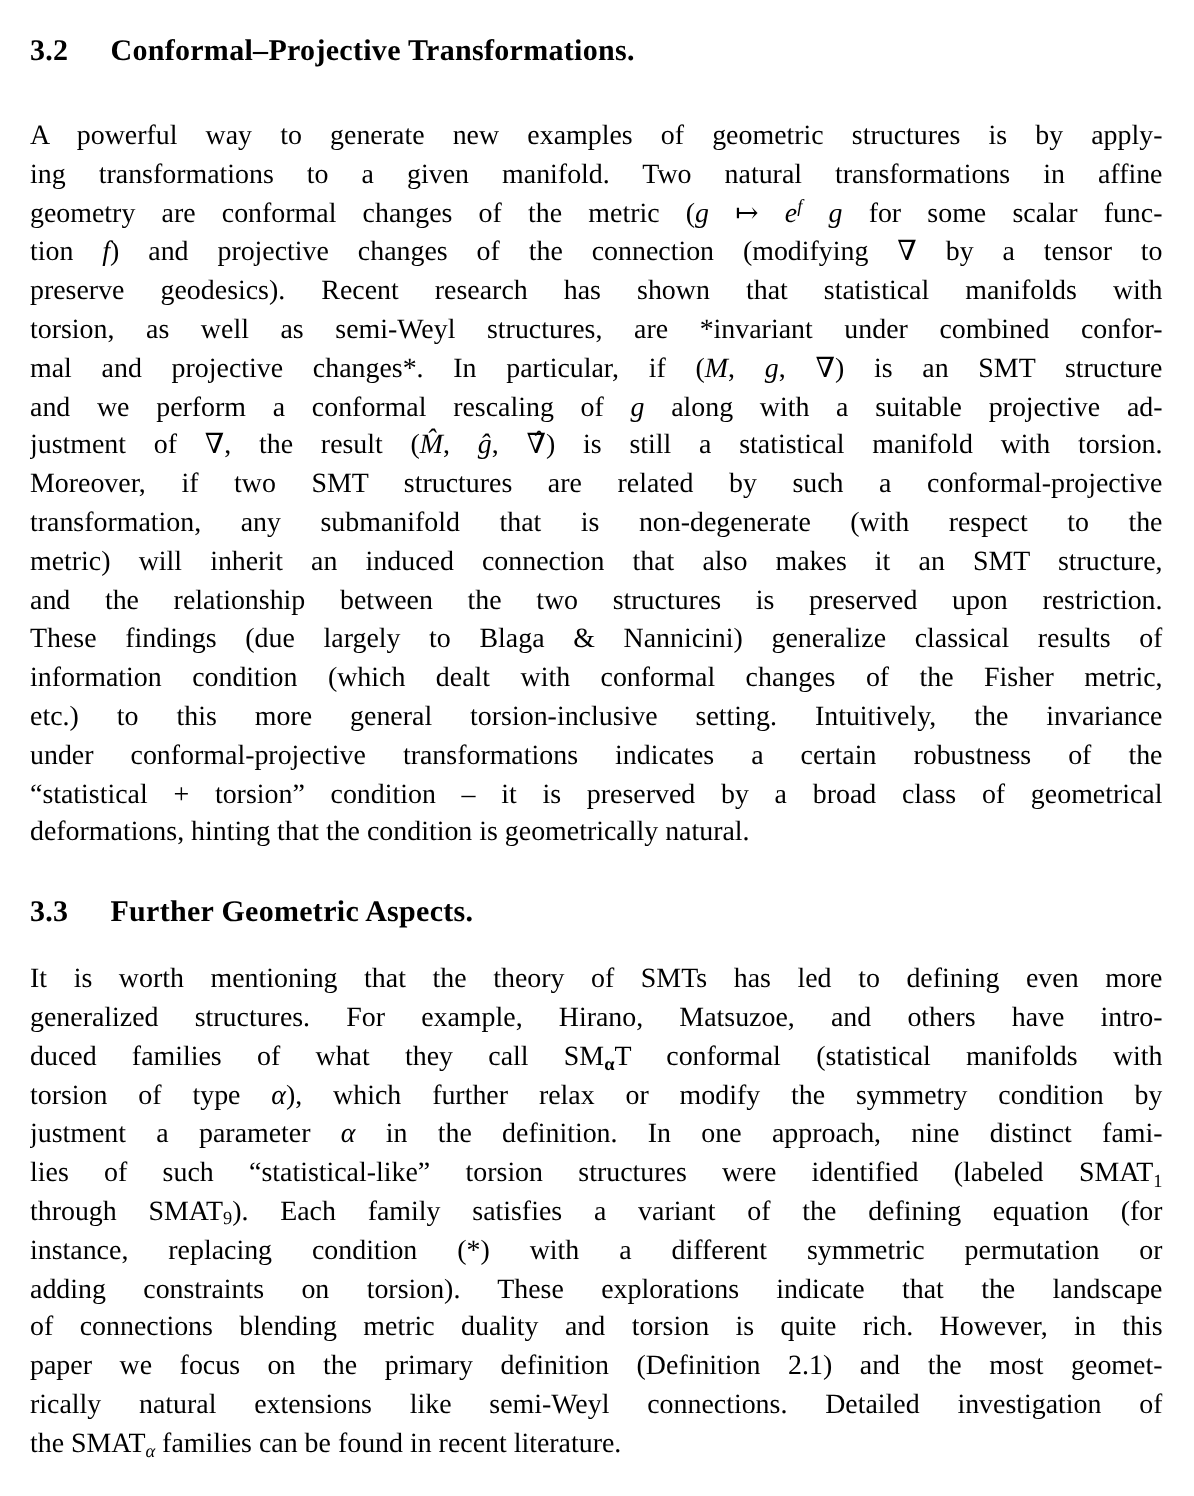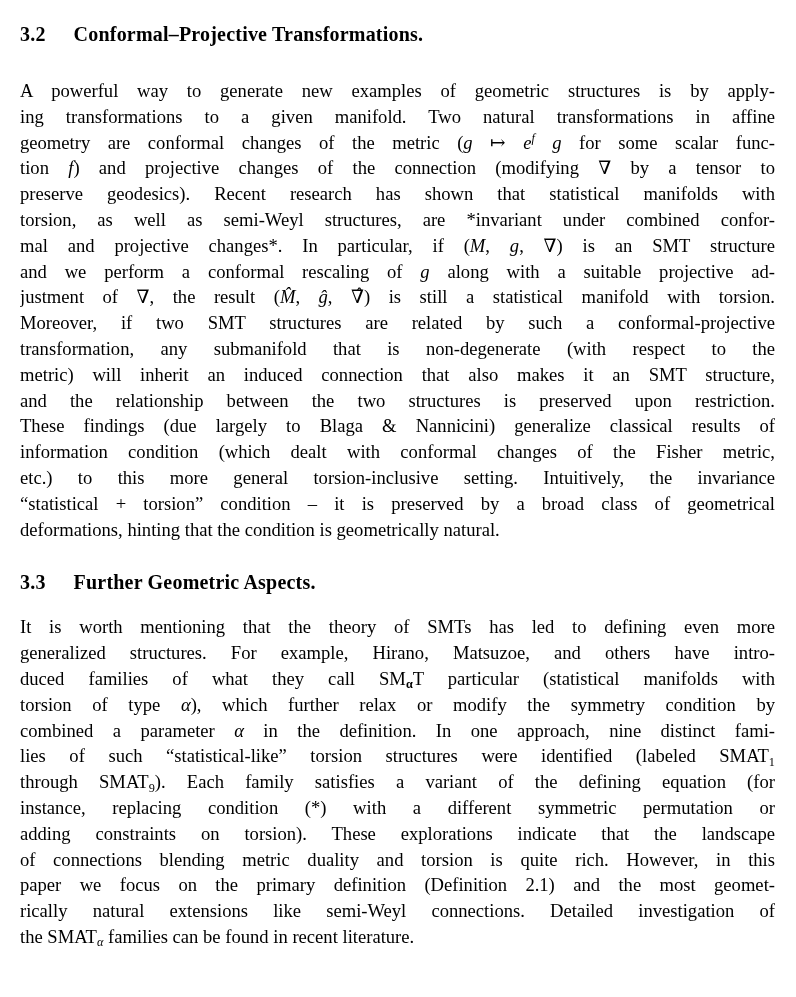--- a/index.html
+++ b/index.html
@@ -58,34 +58,35 @@
     <div class="line"><span class="seg-n">mal and projective changes*. In particular, if (</span><span class="seg-i">M</span><span class="seg-n">, </span><span class="seg-i">g</span><span class="seg-n">, ∇) is an SMT structure</span></div>
     <div class="line"><span class="seg-n">and we perform a conformal rescaling of </span><span class="seg-i">g</span><span class="seg-n"> along with a suitable projective ad-</span></div>
     <div class="line"><span class="seg-n">justment of ∇, the result (</span><span class="seg-i">M̂</span><span class="seg-n">, </span><span class="seg-i">ĝ</span><span class="seg-n">, ∇̂) is </span><span class="seg-b">still</span><span class="seg-n"> a statistical manifold with torsion.</span></div>
     <div class="line"><span class="seg-n">Moreover, if two SMT structures are related by such a conformal-projective</span></div>
     <div class="line"><span class="seg-n">transformation, any submanifold that is non-degenerate (with respect to the</span></div>
     <div class="line"><span class="seg-n">metric) will inherit an induced connection that also makes it an SMT structure,</span></div>
     <div class="line"><span class="seg-n">and the relationship between the two structures is preserved upon restriction.</span></div>
     <div class="line"><span class="seg-n">These findings (due largely to Blaga &amp; Nannicini) generalize classical results of</span></div>
     <div class="line"><span class="seg-n">information condition (which dealt with conformal changes of the Fisher metric,</span></div>
     <div class="line"><span class="seg-n">etc.) to this more general torsion-inclusive setting. Intuitively, the invariance</span></div>
+    <div class="line"><span class="seg-n">under conformal-projective transformations indicates a certain robustness of the</span></div>
     <div class="line"><span class="seg-n">“statistical + torsion” condition – it is preserved by a broad class of geometrical</span></div>
     <div class="line last"><span class="seg-n">deformations, hinting that the condition is geometrically natural.</span></div>
   </div>
 
 <div class="sec-head" id="heading-2">
   <span class="sec-num">3.3</span><span class="sec-title">Further Geometric Aspects.</span>
 </div>
 
 <div class="para" id="para-2">
     <div class="line"><span class="seg-n">It is worth mentioning that the theory of SMTs has led to defining even more</span></div>
     <div class="line"><span class="seg-n">generalized structures. For example, Hirano, Matsuzoe, and others have intro-</span></div>
-    <div class="line"><span class="seg-n">duced families of what they call </span><span class="seg-b">SM</span><span class="seg-bsub">α</span><span class="seg-b">T particular</span><span class="seg-n"> (statistical manifolds with</span></div>
+    <div class="line"><span class="seg-n">duced families of what they call </span><span class="seg-b">SM</span><span class="seg-bsub">α</span><span class="seg-b">T conformal</span><span class="seg-n"> (statistical manifolds with</span></div>
     <div class="line"><span class="seg-n">torsion of type </span><span class="seg-i">α</span><span class="seg-n">), which further relax or modify the symmetry condition by</span></div>
-    <div class="line"><span class="seg-n">combined a parameter </span><span class="seg-i">α</span><span class="seg-n"> in the definition. In one approach, nine distinct fami-</span></div>
+    <div class="line"><span class="seg-n">justment a parameter </span><span class="seg-i">α</span><span class="seg-n"> in the definition. In one approach, nine distinct fami-</span></div>
     <div class="line"><span class="seg-n">lies of such “statistical-like” torsion structures were identified (labeled SMAT</span><span class="seg-sub">1</span></div>
     <div class="line"><span class="seg-n">through SMAT</span><span class="seg-sub">9</span><span class="seg-n">). Each family satisfies a variant of the defining equation (for</span></div>
     <div class="line"><span class="seg-n">instance, replacing condition (*) with a different symmetric permutation or</span></div>
     <div class="line"><span class="seg-n">adding constraints on torsion). These explorations indicate that the landscape</span></div>
     <div class="line"><span class="seg-n">of connections blending metric duality and torsion is quite rich. However, in this</span></div>
     <div class="line"><span class="seg-n">paper we focus on the primary definition (Definition 2.1) and the most geomet-</span></div>
     <div class="line"><span class="seg-n">rically natural extensions like semi-Weyl connections. Detailed investigation of</span></div>
     <div class="line last"><span class="seg-n">the SMAT</span><span class="seg-isub">α</span><span class="seg-n"> families can be found in recent literature.</span></div>
   </div>
 

